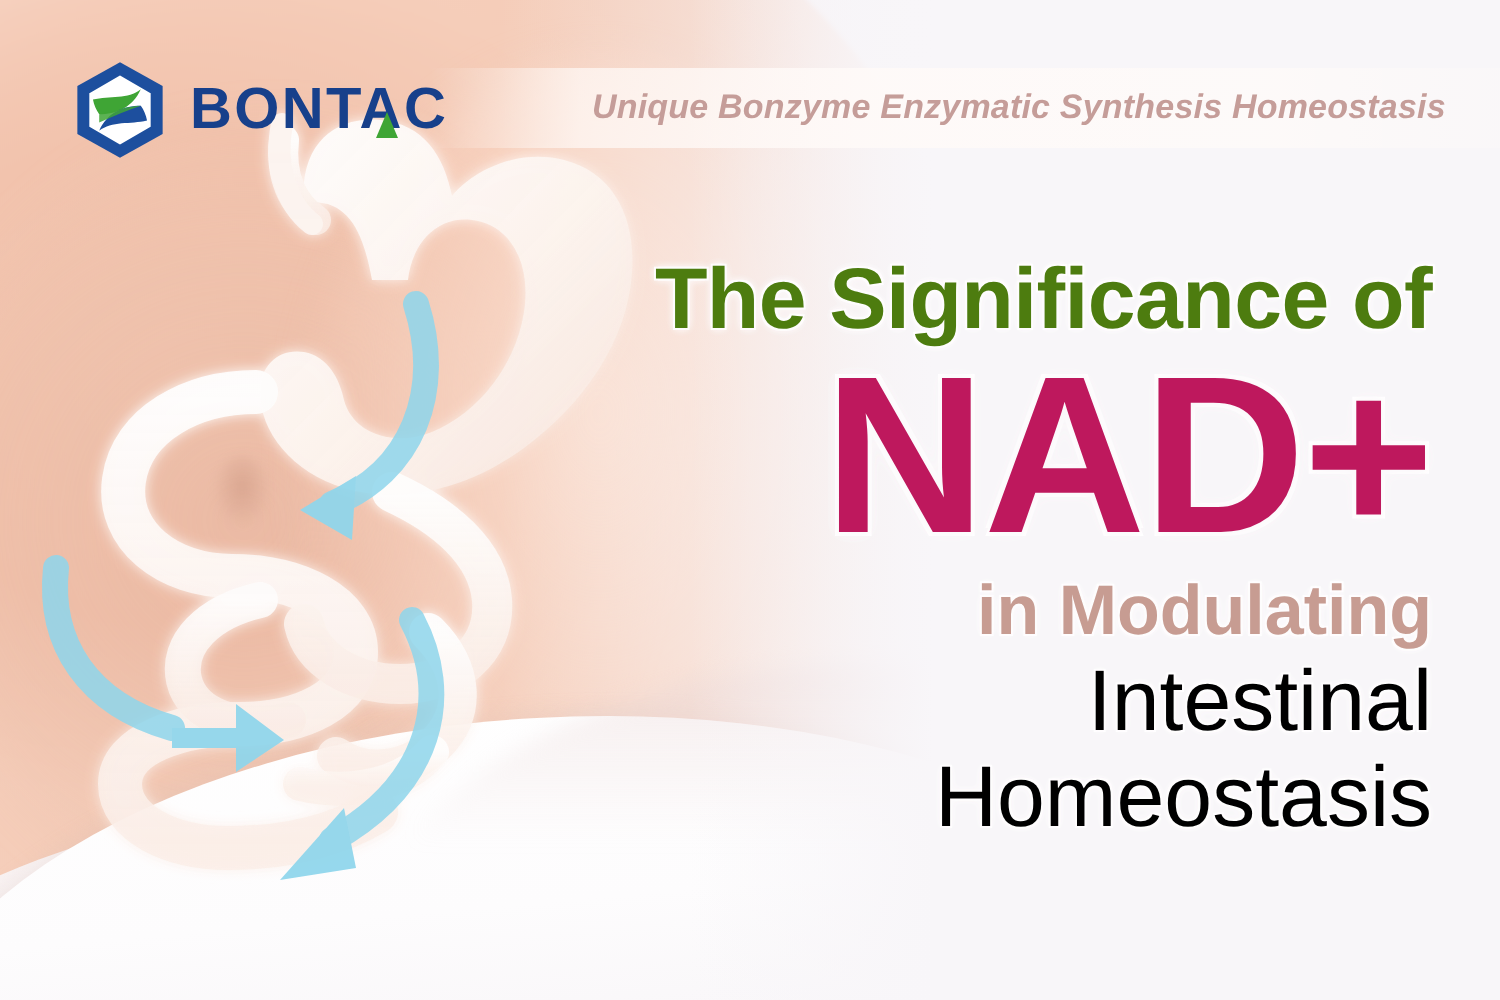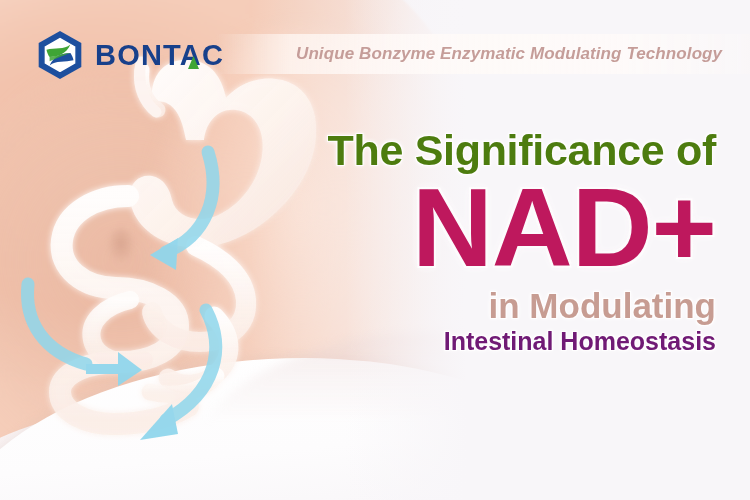--- a/index.html
+++ b/index.html
@@ -222,23 +222,23 @@
     color: #c79c92;
     line-height: 1.12;
     margin-top: 6px;
     text-shadow:
       0 0 5px #fdfbfc, 0 0 5px #fdfbfc,
       1px 1px 0 rgba(255,255,255,.9), -1px 1px 0 rgba(255,255,255,.9),
       1px -1px 0 rgba(255,255,255,.9), -1px -1px 0 rgba(255,255,255,.9);
     text-align: right;
   }
   .h-line4 {
-    font-size: 25px;
-    font-weight: bold;
-    color: #701a75;
+    font-size: 43px;
+    font-weight: normal;
+    color: #000000;
     line-height: 1.12;
     margin-top: 1px;
     text-shadow:
       0 0 5px #fdfbfc, 0 0 5px #fdfbfc,
       1px 1px 0 rgba(255,255,255,.9), -1px 1px 0 rgba(255,255,255,.9),
       1px -1px 0 rgba(255,255,255,.9), -1px -1px 0 rgba(255,255,255,.9);
   }
 </style>
 </head>
 <body>
@@ -342,21 +342,21 @@
       <path d="M30 54 C44 52 58 46 70 46 C58 50 44 56 30 62 Z" fill="#3fa535" opacity=".85"></path>
     </svg>
     <div class="logo-word">
       <span>BONTAC</span>
       <svg width="11" height="13" viewBox="0 0 11 13" style="position:absolute;right:25px;bottom:1px;">
         <path d="M5.5 0 L11 13 L0 13 Z" fill="#3fa535"></path>
       </svg>
     </div>
   </div>
 
-  <div class="tagline">Unique Bonzyme Enzymatic Modulating Technology</div>
+  <div class="tagline">Unique Bonzyme Enzymatic Synthesis Homeostasis</div>
 
   <div class="headline">
     <div class="h-line1">The Significance of</div>
     <div class="h-nad">NAD+</div>
     <div class="h-line3">in Modulating</div>
     <div class="h-line4">Intestinal Homeostasis</div>
   </div>
 
 </div>
 

